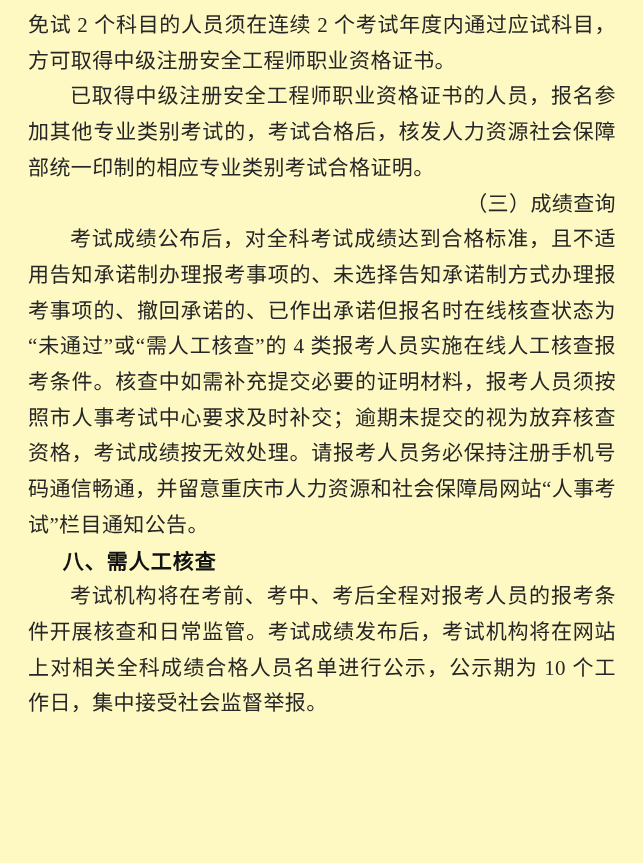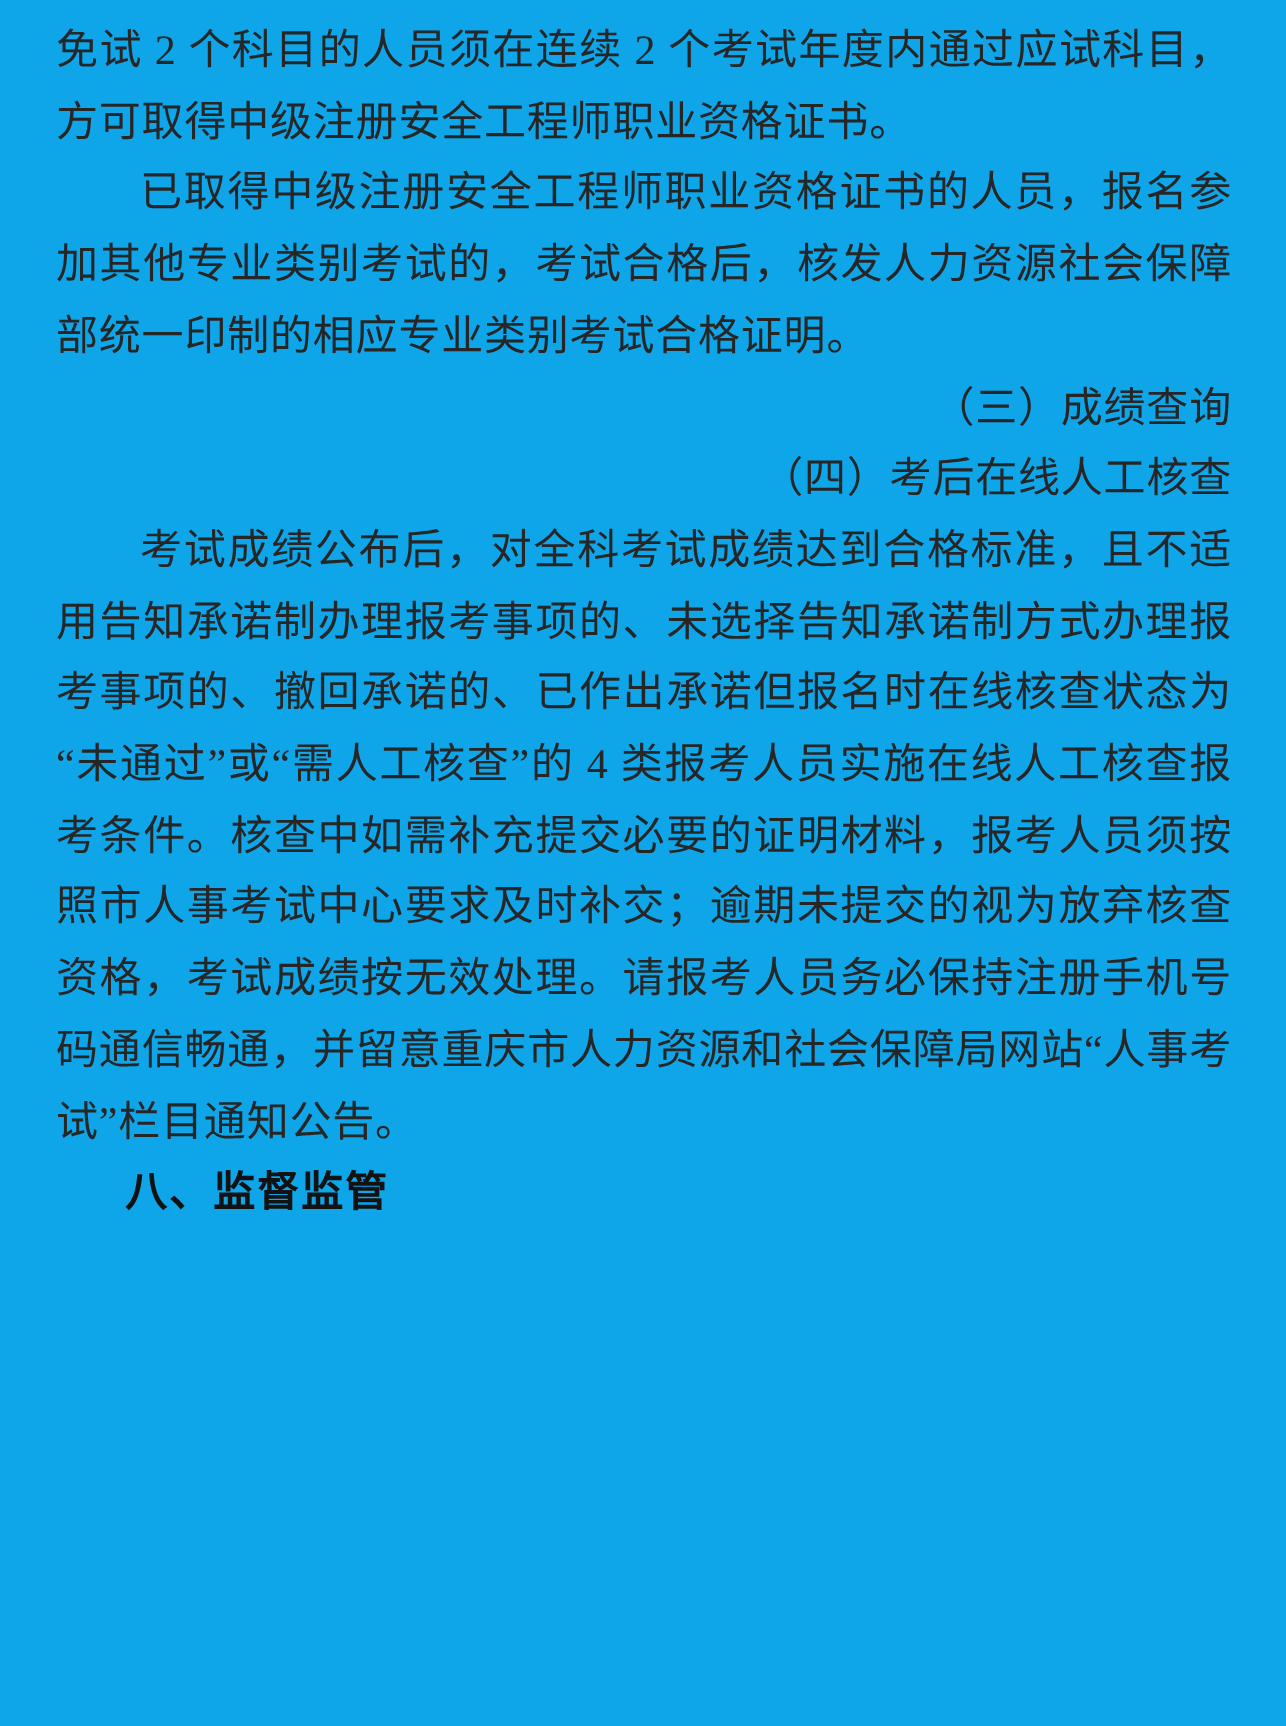--- a/index.html
+++ b/index.html
@@ -6,21 +6,21 @@
       margin: 0;
       padding: 0;
       background: #ffffff;
     }
     .page {
       position: relative;
       box-sizing: border-box;
       width: 643px;
       height: 863px;
       padding: 8px 27px 0 28px;
-      background: #0ea5e9;
+      background: #fef9c3;
       overflow: hidden;
       font-family: "Liberation Serif", "DejaVu Serif", serif;
       font-size: 21px;
       line-height: 35.7px;
       color: #262626;
       text-align: justify;
       text-justify: inter-ideograph;
       letter-spacing: 0.4px;
     }
     .para {
@@ -45,16 +45,16 @@
       letter-spacing: 1px;
     }
   </style>
 </head>
 <body>
 
 <div class="page">
   <p class="para first">免试 2 个科目的人员须在连续 2 个考试年度内通过应试科目，方可取得中级注册安全工程师职业资格证书。</p>
   <p class="para">已取得中级注册安全工程师职业资格证书的人员，报名参加其他专业类别考试的，考试合格后，核发人力资源社会保障部统一印制的相应专业类别考试合格证明。</p>
   <p class="subheading">（三）成绩查询</p>
-  <p class="subheading">（四）考后在线人工核查</p>
   <p class="para">考试成绩公布后，对全科考试成绩达到合格标准，且不适用告知承诺制办理报考事项的、未选择告知承诺制方式办理报考事项的、撤回承诺的、已作出承诺但报名时在线核查状态为“未通过”或“需人工核查”的 4 类报考人员实施在线人工核查报考条件。核查中如需补充提交必要的证明材料，报考人员须按照市人事考试中心要求及时补交；逾期未提交的视为放弃核查资格，考试成绩按无效处理。请报考人员务必保持注册手机号码通信畅通，并留意重庆市人力资源和社会保障局网站“人事考试”栏目通知公告。</p>
-  <p class="section-heading">八、监督监管</p>
+  <p class="section-heading">八、需人工核查</p>
+  <p class="para">考试机构将在考前、考中、考后全程对报考人员的报考条件开展核查和日常监管。考试成绩发布后，考试机构将在网站上对相关全科成绩合格人员名单进行公示，公示期为 10 个工作日，集中接受社会监督举报。</p>
 </div>
 
 </body></html>

